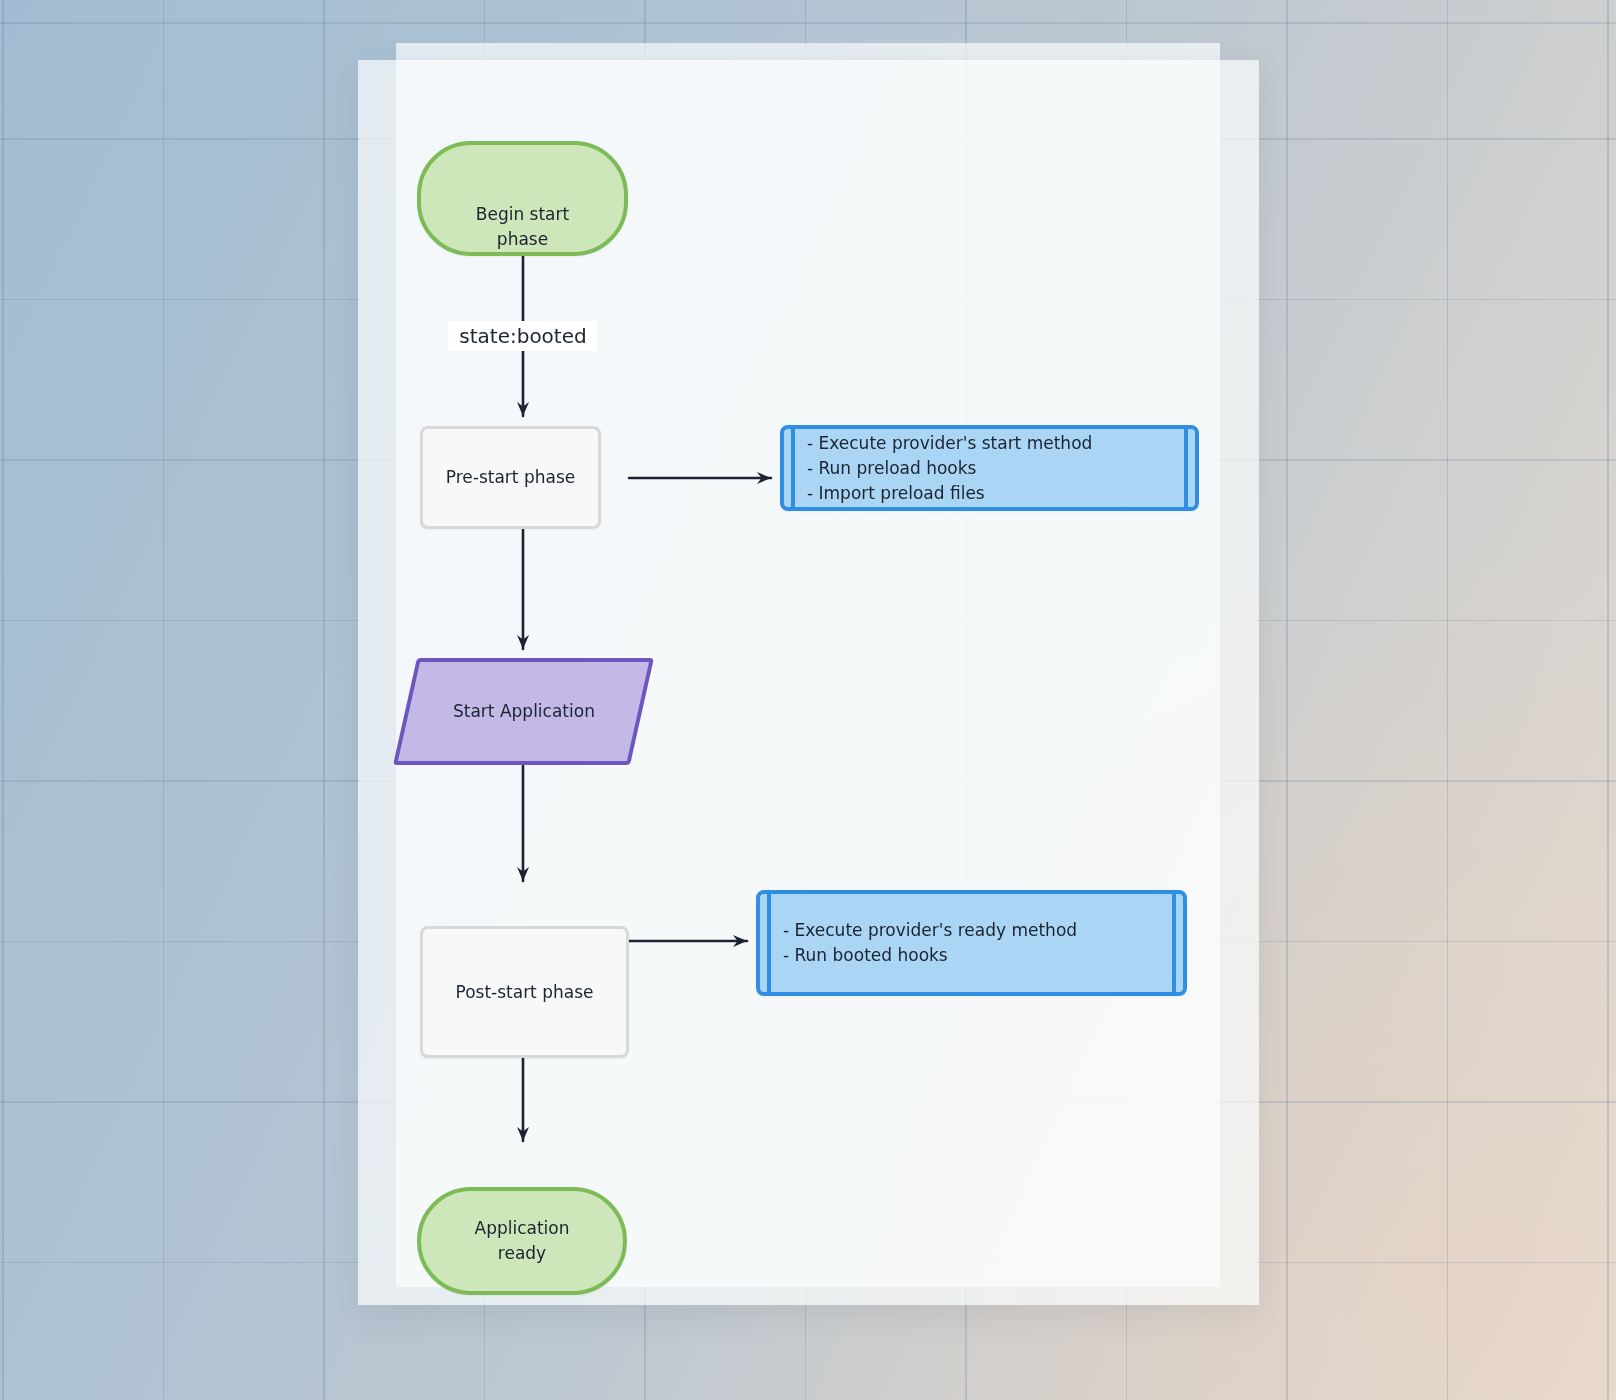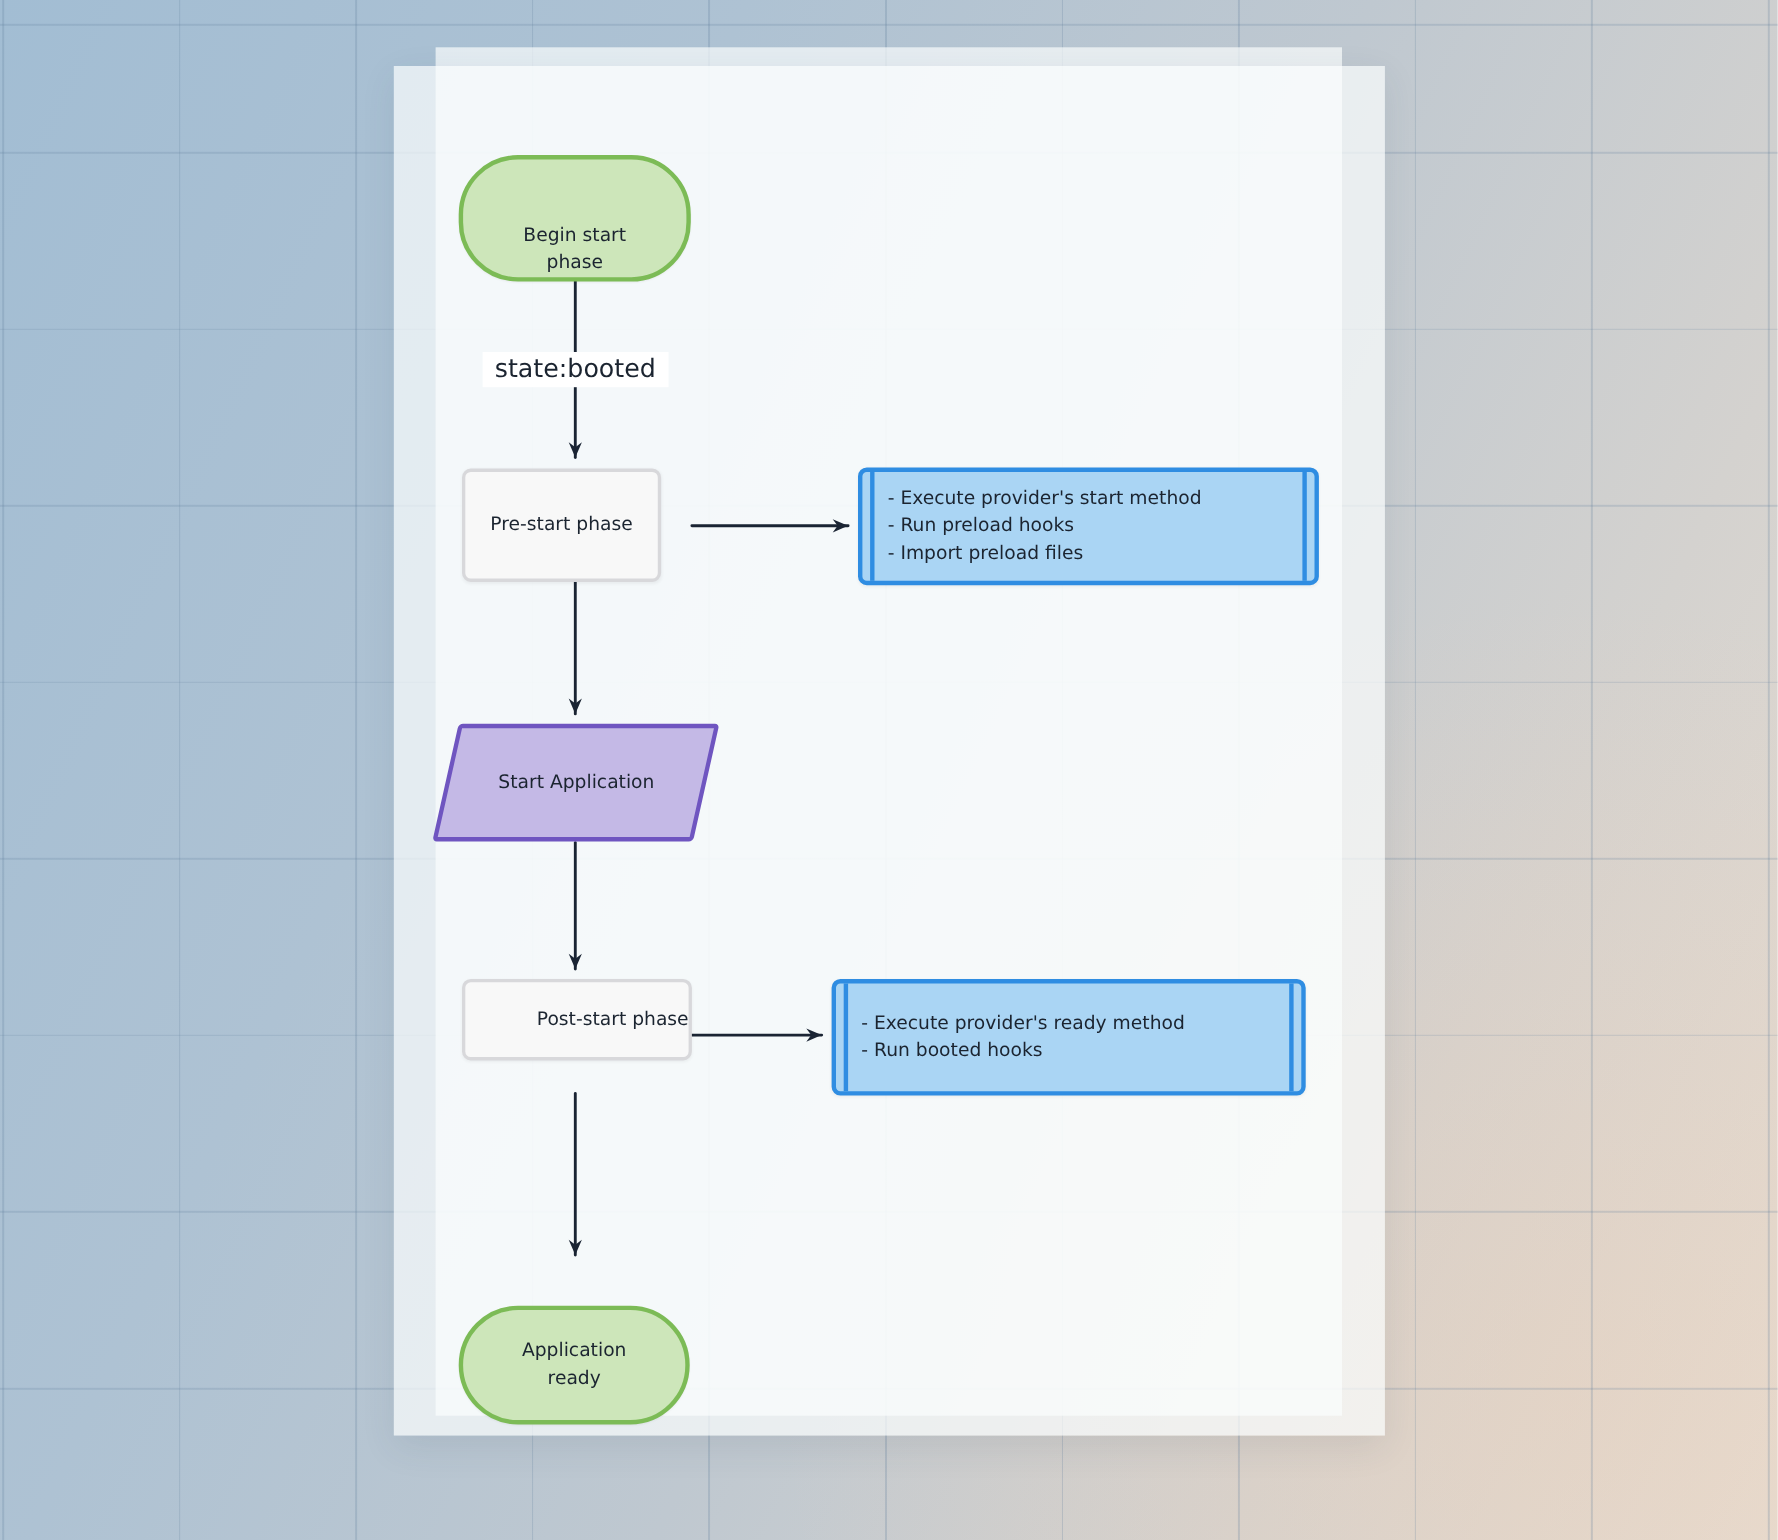--- a/index.html
+++ b/index.html
@@ -52,28 +52,28 @@
   .parallelogram{
     background:var(--purple-fill,#c4b9e6);
     border:4px solid var(--purple-border,#6f55c0);
     border-radius:4px;
     transform:skewX(-12.6deg);
   }
   .parallelogram .lbl{transform:skewX(12.6deg);}
   .edge-label{
     position:absolute;left:523px;top:336px;transform:translate(-50%,-50%);
     background:var(--label-bg,#ffffff);
-    padding:3px 11px;font-size:23px;white-space:nowrap;
+    padding:3px 11px;font-size:20px;white-space:nowrap;
   }
   
   #node-begin{left:417px;top:141px;width:211px;height:115px;align-items:flex-end;}
   #node-pre{left:420px;top:426px;width:181px;height:103px;}
-  #node-sub-start{left:780px;top:425px;width:419px;height:107px;}
+  #node-sub-start{left:780px;top:425px;width:419px;height:86px;}
   #node-io{left:405px;top:658px;width:237px;height:107px;}
-  #node-post{left:420px;top:890px;width:209px;height:74px;justify-content:flex-end;}
+  #node-post{left:420px;top:926px;width:209px;height:132px;}
   #node-sub-ready{left:756px;top:890px;width:431px;height:106px;}
   #node-ready{left:417px;top:1151px;width:210px;height:108px;margin-top:36px;}
 </style>
 </head>
 <body>
 
 <div id="canvas">
 
   <div class="sheet back"></div>
   <div class="sheet front"></div>

